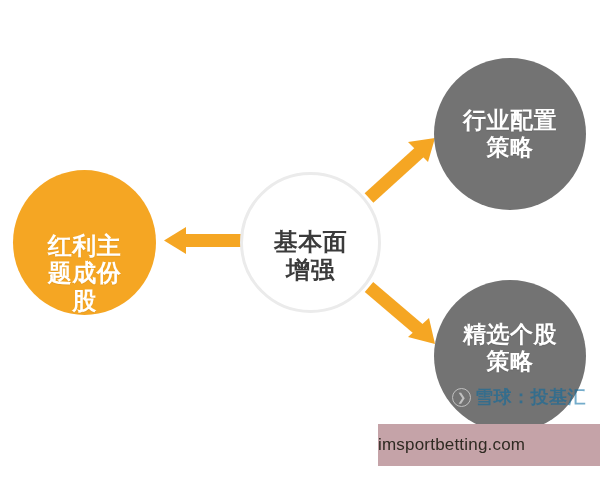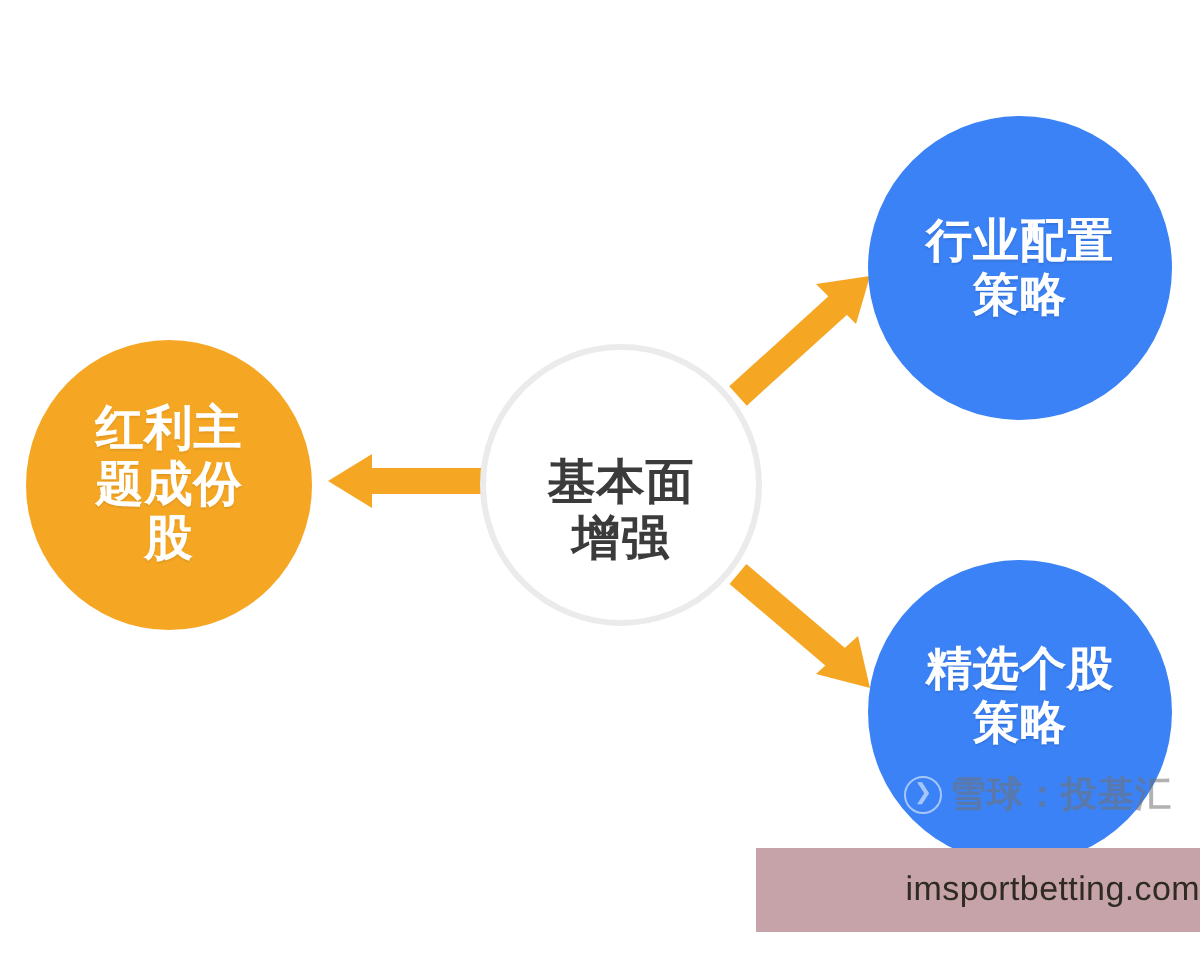--- a/index.html
+++ b/index.html
@@ -39,20 +39,21 @@
     letter-spacing: 0.5px;
   }
 
   
   #node-source {
     left: 13px;
     top: 170px;
     width: 143px;
     height: 145px;
     background: #f5a623;
+    align-items: flex-end;
   }
   #node-source .node-label {
     color: #ffffff;
     font-size: 24px;
     text-shadow: 0 1px 1px rgba(0,0,0,0.07);
   }
 
   
   #node-center {
     left: 240px;
@@ -63,21 +64,21 @@
     border: 3px solid #ebebeb;
   }
   #node-center .node-label {
     color: #3b3b3b;
     font-size: 24px;
     margin-top: 27px;
   }
 
   
   .node-gray {
-    background: #3b82f6;
+    background: #737373;
     width: 152px;
     height: 152px;
   }
   .node-gray .node-label {
     color: #ffffff;
     font-size: 23px;
     text-shadow: 0 1px 1px rgba(0,0,0,0.1);
   }
   #node-industry { left: 434px; top: 58px; }
   #node-stock    { left: 434px; top: 280px; }
@@ -113,38 +114,38 @@
     flex: none;
   }
   #watermark .wm-logo span {
     color: #ffffff;
     font-size: 11px;
     line-height: 1;
     font-weight: bold;
     transform: translateY(-0.5px);
   }
   #watermark .wm-text {
-    color: #737373;
+    color: #0369a1;
     font-size: 18px;
     font-weight: bold;
     letter-spacing: 0.5px;
     white-space: nowrap;
   }
 
   
   #site-banner {
     position: absolute;
     left: 378px;
     top: 424px;
     width: 222px;
     height: 42px;
     background: #c5a3a8;
     display: flex;
     align-items: center;
-    justify-content: flex-end;
+    justify-content: flex-start;
   }
   #site-banner .banner-text {
     color: #2f2a22;
     font-size: 17px;
     letter-spacing: 0.2px;
     white-space: nowrap;
   }
 </style>
 </head>
 <body>

